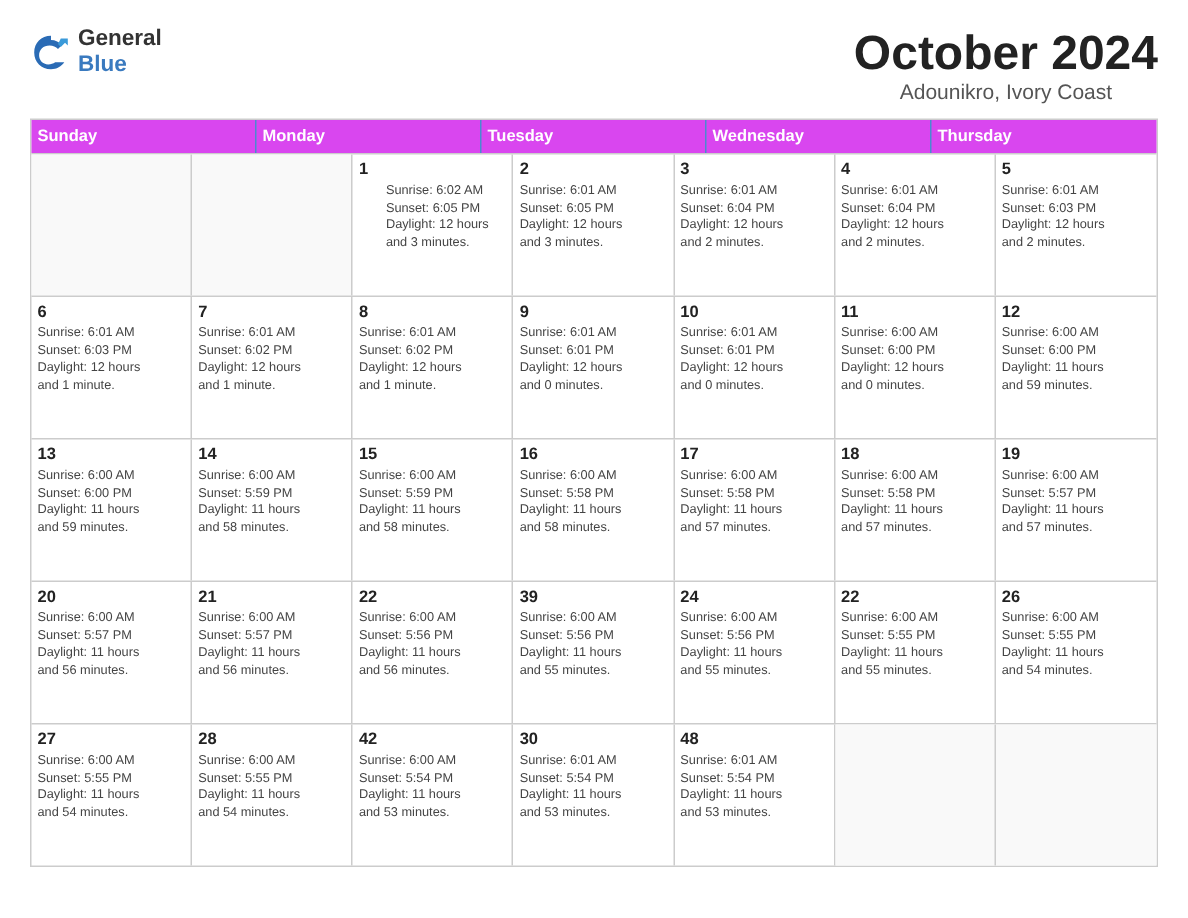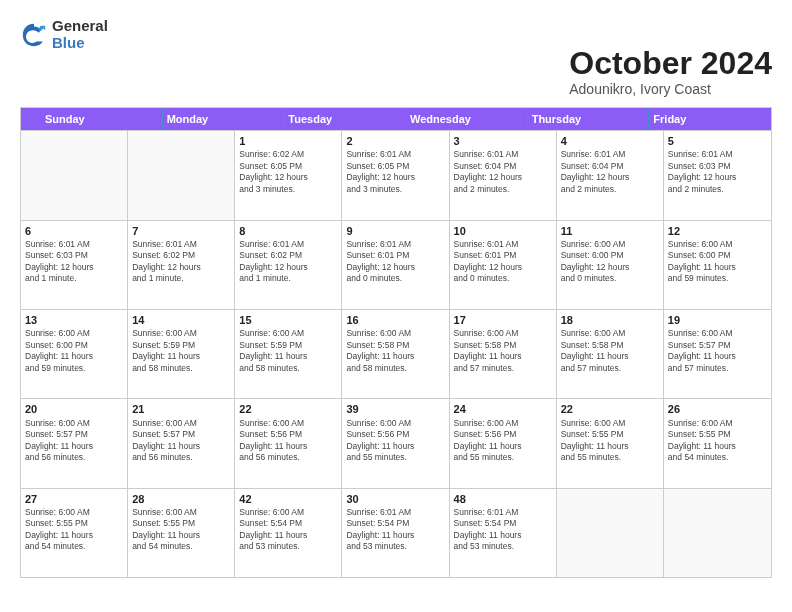--- a/index.html
+++ b/index.html
@@ -41,44 +41,42 @@
     .logo-blue {
       font-size: 15px;
       font-weight: bold;
       color: #3a7abf;
     }
     .logo-icon {
       width: 28px;
       height: 28px;
     }
     .title-block {
-      text-align: left;
-      margin-top: 28px;
+      text-align: center;
     }
     .title-month {
       font-size: 32px;
       font-weight: bold;
       color: #222;
       line-height: 1.1;
     }
     .title-location {
       font-size: 14px;
       color: #555;
     }
     .calendar {
       flex: 1;
       display: flex;
       flex-direction: column;
       border: 1px solid #ccc;
     }
     .cal-header {
       display: grid;
-      grid-template-columns: repeat(6, 1fr);
-      background: #8b5cf6;
-      padding-left: 20px;
+      grid-template-columns: repeat(5, 1fr);
+      background: #d946ef;
     }
     .cal-header-cell {
       color: #fff;
       font-size: 11px;
       font-weight: bold;
       padding: 5px 4px;
       text-align: left;
       border-right: 1px solid #4a8ad0;
     }
     .cal-header-cell:last-child { border-right: none; }
@@ -138,29 +136,28 @@
     </div>
   </div>
 
   <div class="calendar">
     <div class="cal-header">
     <div class="cal-header-cell">Sunday</div>
         <div class="cal-header-cell">Monday</div>
         <div class="cal-header-cell">Tuesday</div>
         <div class="cal-header-cell">Wednesday</div>
         <div class="cal-header-cell">Thursday</div>
-        <div class="cal-header-cell">Friday</div>
       </div>
     <div class="cal-body">
     <div class="cal-row">
           <div class="cal-cell empty"></div>
           <div class="cal-cell empty"></div>
           <div class="cal-cell">
             <span class="cell-day">1</span>
-            <div class="cell-info" style="white-space: pre-line;">Sunrise: 6:02 AM
+            <div class="cell-info" style="white-space: pre-line; margin-left: 18px;">Sunrise: 6:02 AM
 Sunset: 6:05 PM
 Daylight: 12 hours
 and 3 minutes.</div>
           </div>
           <div class="cal-cell">
             <span class="cell-day">2</span>
             <div class="cell-info" style="white-space: pre-line;">Sunrise: 6:01 AM
 Sunset: 6:05 PM
 Daylight: 12 hours
 and 3 minutes.</div>

